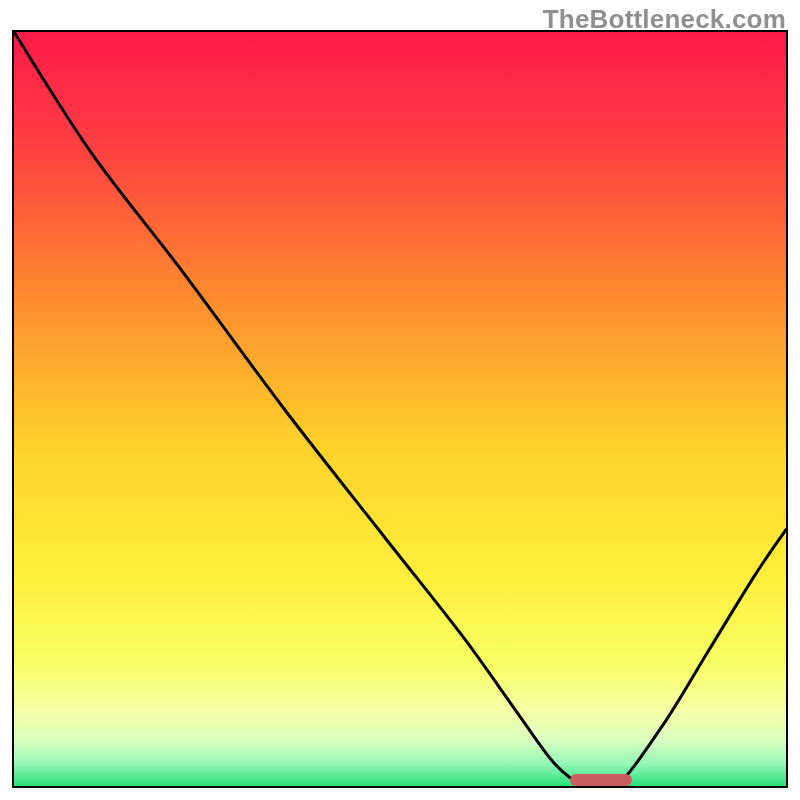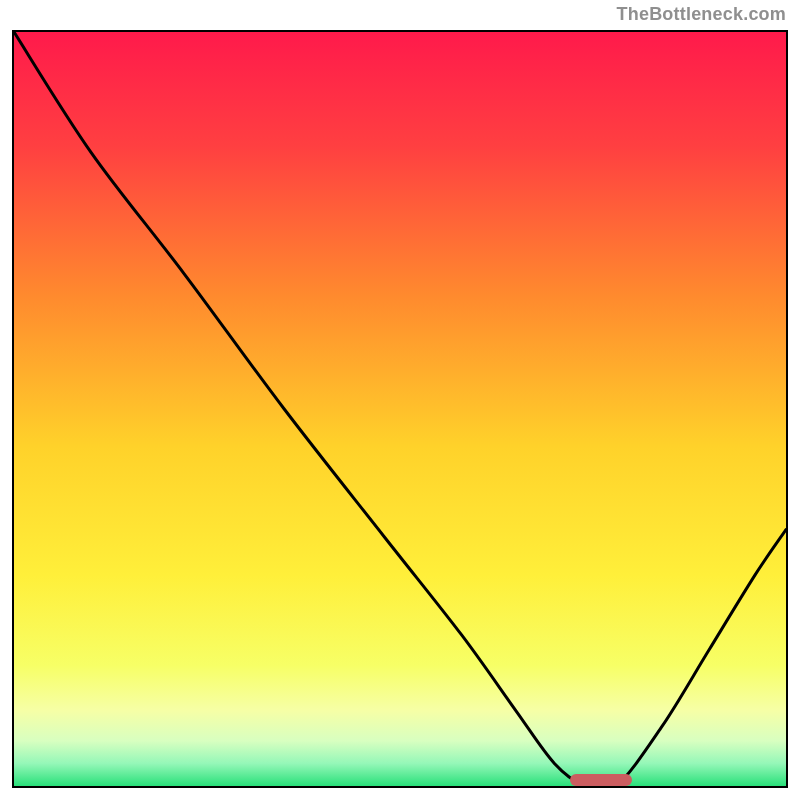--- a/index.html
+++ b/index.html
@@ -26,21 +26,21 @@
   }
   .curve {
     position: absolute;
     inset: 0;
   }
   .watermark {
     position: absolute;
     top: 4px;
     right: 14px;
     font-family: Arial, Helvetica, sans-serif;
-    font-size: 18px;
+    font-size: 26px;
     font-weight: 600;
     color: #8f8f8f;
     letter-spacing: 0.2px;
   }
   .marker {
     position: absolute;
     background: #cb5d60;
     border-radius: 7px;
   }
 </style>

